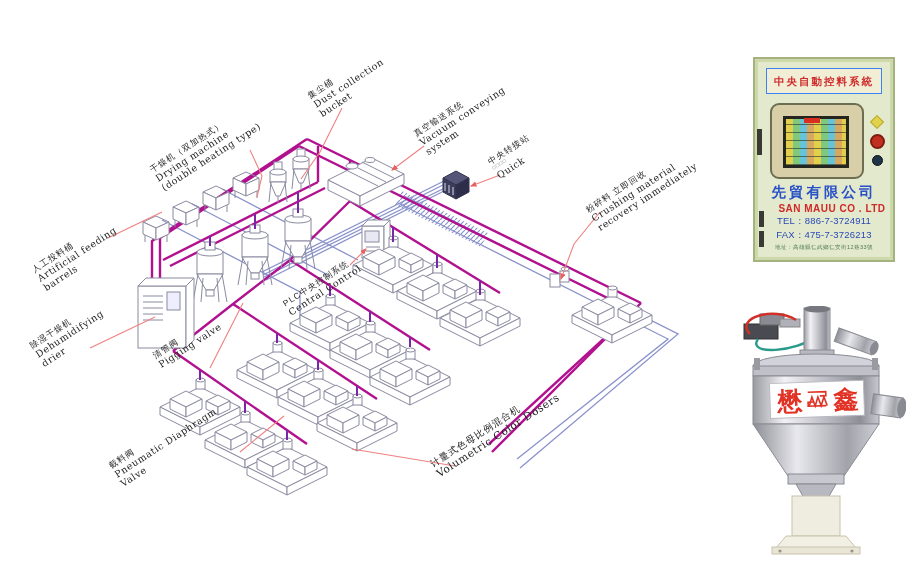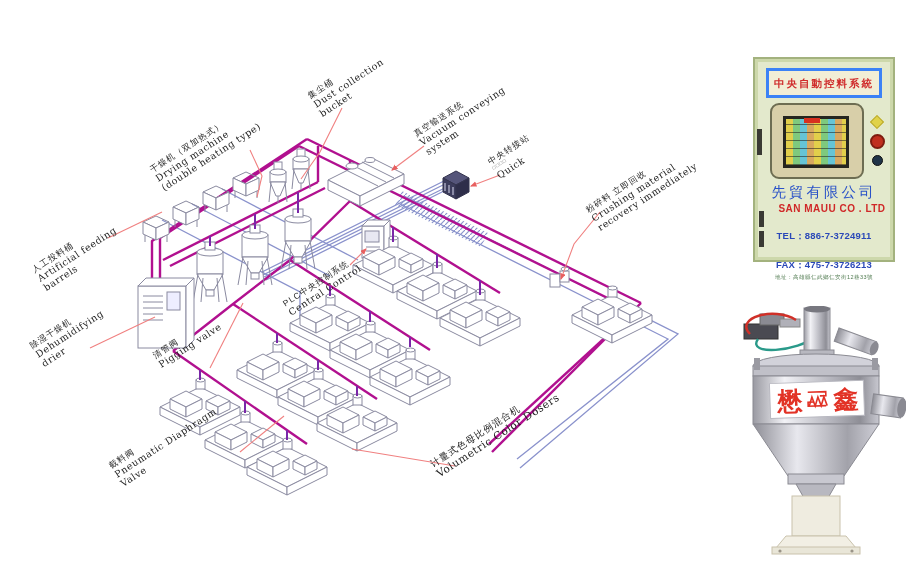--- a/index.html
+++ b/index.html
@@ -11,42 +11,42 @@
        color:#1e1e1e;line-height:1.18;white-space:nowrap;}
   .lbl .zh{display:block;font-size:8.5px;letter-spacing:1px;font-family:"Liberation Sans",sans-serif;}
   .lbl .en{display:block;font-size:9.5px;letter-spacing:.6px;font-family:"DejaVu Serif",serif;}
   .lbl .sub{display:block;font-size:5px;letter-spacing:1px;color:#555;}
   .lbl.big .zh{font-size:9.5px}
   .lbl.big .en{font-size:10.5px}
   
   .cab{position:absolute;left:753px;top:57px;width:138px;height:201px;
        background:#e3e9cc;border:2px solid #a3b27e;box-shadow:inset 0 0 0 3px #cdd8ab;}
   .cab-title{position:absolute;top:9px;left:11px;right:11px;height:24px;background:#f2eed6;
-       border:3px solid #3b82f6;color:#cf2a2a;font-weight:bold;font-size:10.5px;text-align:center;
+       border:1px solid #3b82f6;color:#cf2a2a;font-weight:bold;font-size:10.5px;text-align:center;
        line-height:24px;letter-spacing:2px;}
   .cab-panel{position:absolute;top:44px;left:15px;width:90px;height:72px;background:#d8cfa9;
        border:2px solid #6d6d52;border-radius:9px;}
   .cab-screen{position:absolute;top:11px;left:11px;width:60px;height:46px;background:#25251f;padding:3px;}
   .cab-screen-grid{width:100%;height:100%;
        background-image:
          repeating-linear-gradient(0deg, rgba(30,30,30,.55) 0 1px, transparent 1px 8px),
          repeating-linear-gradient(90deg, #e2cf4b 0 7px, #7ec97e 7px 14px, #66c4d6 14px 21px, #d8a860 21px 28px);
        background-color:#bfe0c0;}
   .cab-redbar{position:absolute;top:13px;left:32px;width:16px;height:5px;background:#d83020;}
   .ind-y{position:absolute;top:58px;left:117px;width:8px;height:8px;background:#e0d24a;
          transform:rotate(45deg);border:1px solid #b8a830;}
   .ind-r{position:absolute;top:75px;left:115px;width:11px;height:11px;border-radius:50%;
          background:#c02f1f;border:2px solid #7e1c10;}
   .ind-b{position:absolute;top:96px;left:117px;width:9px;height:9px;border-radius:50%;
          background:#203448;border:1px solid #111;}
   .cab-slot{position:absolute;background:#3a3a34;}
   .cab-co{position:absolute;left:0;right:0;top:124px;text-align:center;}
-  .cab-co .l1{color:#2a52c8;font-size:14.5px;font-weight:normal;letter-spacing:3px;}
+  .cab-co .l1{color:#2a52c8;font-size:14.5px;font-weight:bold;letter-spacing:3px;}
   .cab-co .l2{color:#d02828;font-size:10px;font-weight:bold;letter-spacing:.5px;margin-top:1px;padding-left:16px;}
-  .cab-co .l3,.cab-co .l4{color:#2a48b8;font-size:9.5px;font-weight:bold;letter-spacing:.2px;margin-top:16px;}
+  .cab-co .l3,.cab-co .l4{color:#2a48b8;font-size:9.5px;font-weight:normal;letter-spacing:.2px;margin-top:1px;}
   .cab-co .l5{color:#4f7a4f;font-size:5.5px;margin-top:2px;letter-spacing:.5px;}
   
   .hop{position:absolute;left:716px;top:306px;width:190px;height:250px;}
 </style>
 </head>
 <body>
 
 <div id="stage">
 
   <svg width="912" height="562" viewBox="0 0 912 562" style="position:absolute;left:0;top:0">

